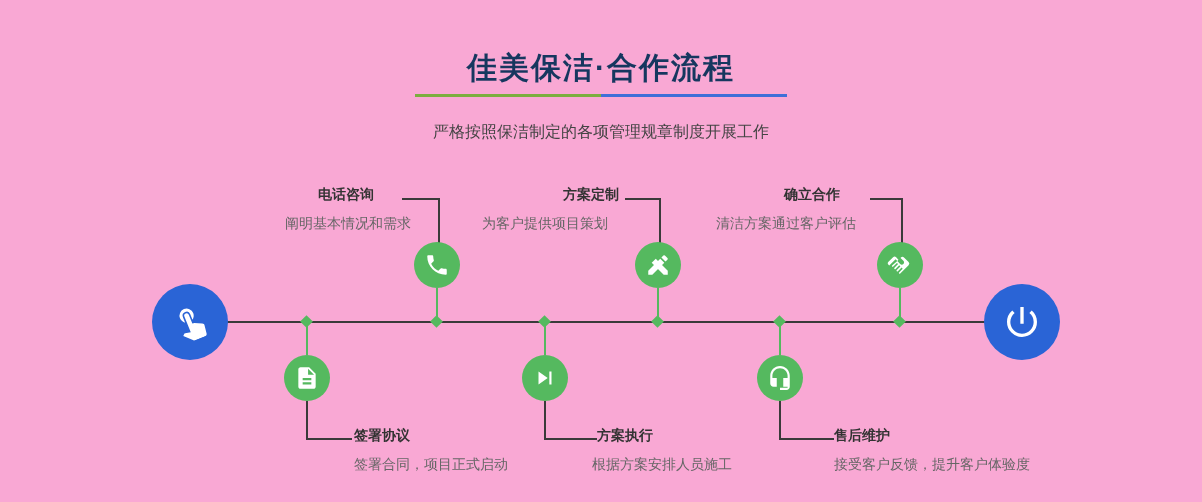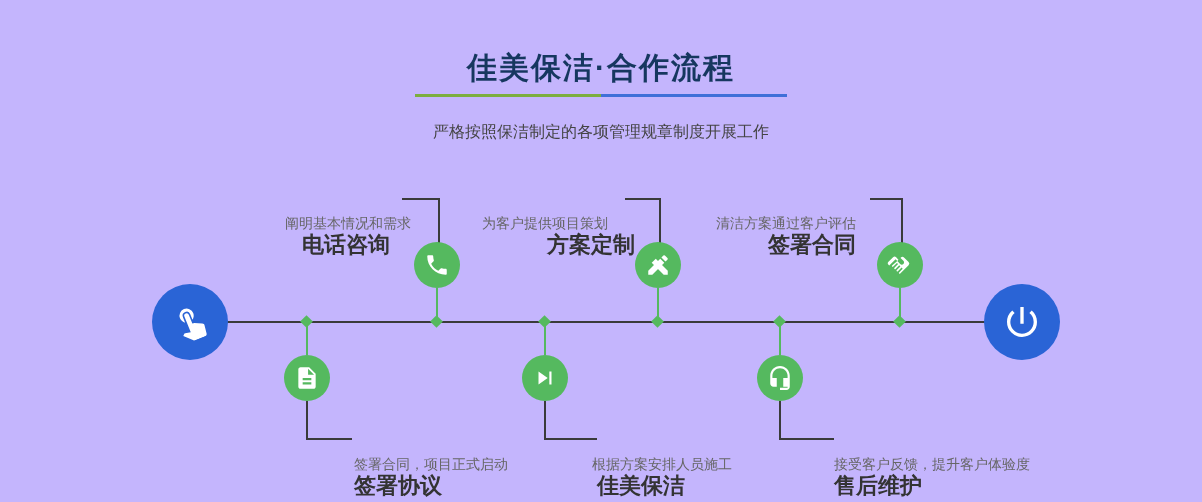--- a/index.html
+++ b/index.html
@@ -1,20 +1,20 @@
 <!DOCTYPE html>
 <html style="--green: #55b95f; --blue: #2a64d6; --title_color: #16375f; --line_color: #3a3a3a; --step_title_color: #333333; --step_desc_color: #666666; --divider_green: #7cae3f; --divider_blue: #3f6fd8;"><head>
 <meta charset="utf-8">
 <style>
   html, body { margin: 0; padding: 0; background: #ffffff; }
   .canvas {
     position: relative;
     width: 1202px;
     height: 502px;
-    background: #c4b5fd;
+    background: #f9a8d4;
     font-family: Liberation Sans, sans-serif;
     overflow: hidden;
   }
   
   .page-title {
     position: absolute; top: 48px; left: 0; width: 100%;
     margin: 0; text-align: center;
     font-size: 30px; font-weight: bold; letter-spacing: 2px;
     color: var(--title_color, #16375f);
   }
@@ -49,22 +49,22 @@
   
   .step-circle {
     position: absolute; width: 46px; height: 46px; border-radius: 50%;
     background: var(--green, #55b95f);
     display: flex; align-items: center; justify-content: center;
   }
   .stub { position: absolute; width: 2px; background: var(--green, #55b95f); }
   .t-conn { position: absolute; border-top: 2px solid #3a3a3a; border-right: 2px solid #3a3a3a; }
   .b-conn { position: absolute; border-left: 2px solid #3a3a3a; border-bottom: 2px solid #3a3a3a; }
   .step-title {
-    position: absolute; font-size: 22px; font-weight: bold;
-    color: var(--step_title_color, #333333); white-space: nowrap; margin-top: 44px;
+    position: absolute; font-size: 14px; font-weight: bold;
+    color: var(--step_title_color, #333333); white-space: nowrap;
   }
   .step-desc {
     position: absolute; font-size: 14px;
     color: var(--step_desc_color, #666666); white-space: nowrap;
   }
   .center { text-align: center; }
   
   .t1-circle { left: 414px; top: 242px; }  .t1-stub { left: 436px; top: 288px; height: 31px; }
   .t1-conn   { left: 402px; top: 198px; width: 36px; height: 44px; }
   .t1-title  { left: 286px; top: 186px; width: 120px; }
@@ -144,21 +144,21 @@
   <div class="step-circle t2-circle">
     <span>
       <svg viewBox="0 0 24 24" width="26" height="26">
         <path fill="#ffffff" d="M3 17.25V21h3.75L17.81 9.94l-3.75-3.75L3 17.25zM20.71 7.04a.996.996 0 0 0 0-1.41l-2.34-2.34a.996.996 0 0 0-1.41 0l-1.83 1.83 3.75 3.75 1.83-1.83z"></path>
         <path fill="#ffffff" transform="translate(24,0) scale(-1,1)" d="M3 17.25V21h3.75L17.81 9.94l-3.75-3.75L3 17.25z"></path>
       </svg>
     </span>
   </div>
   <div class="stub t2-stub"></div>
 
-  <div class="step-title center t3-title">签署合同</div>
+  <div class="step-title center t3-title">确立合作</div>
   <div class="step-desc center t3-desc">清洁方案通过客户评估</div>
   <div class="t-conn t3-conn"></div>
   <div class="step-circle t3-circle">
     <span>
       <svg viewBox="0 0 24 24" width="26" height="26">
         <path fill="#ffffff" d="M12.22 19.85a.75.75 0 0 1-1.08-1.04l3.35-3.35-1.06-1.06-3.35 3.35a.75.75 0 1 1-1.07-1.07l3.35-3.35-1.06-1.06-3.35 3.35a.75.75 0 0 1-1.07-1.07l3.35-3.36-1.07-1.06-3.35 3.35a.75.75 0 0 1-1.07-1.07L9.51 8.4l2.64 2.64c.82.82 2.16.82 2.98 0 .83-.83.83-2.15 0-2.98L12.5 5.43l.35-.35a2 2 0 0 1 2.83 0l4.24 4.24a2 2 0 0 1 0 2.83l-7.7 7.7z"></path>
         <path fill="#ffffff" d="M8.44 4.79a2 2 0 0 0-2.83 0L1.37 9.03a2 2 0 0 0 0 2.83l.7.7 5.85-5.85 1.58 1.58 1.06-1.06-2.12-2.44z"></path>
       </svg>
     </span>
   </div>
@@ -178,21 +178,21 @@
 
   <div class="stub b2-stub"></div>
   <div class="step-circle b2-circle">
     <span>
       <svg viewBox="0 0 24 24" width="26" height="26">
           <path fill="#ffffff" d="M6 18l8.5-6L6 6v12zM16 6v12h2V6h-2z"></path>
         </svg>
     </span>
   </div>
   <div class="b-conn b2-conn"></div>
-  <div class="step-title b2-title">佳美保洁</div>
+  <div class="step-title b2-title">方案执行</div>
   <div class="step-desc b2-desc">根据方案安排人员施工</div>
 
   <div class="stub b3-stub"></div>
   <div class="step-circle b3-circle">
     <span>
       <svg viewBox="0 0 24 24" width="26" height="26">
           <path fill="#ffffff" d="M12 1c-4.97 0-9 4.03-9 9v7c0 1.66 1.34 3 3 3h3v-8H5v-2c0-3.87 3.13-7 7-7s7 3.13 7 7v2h-4v8h4v1h-7v2h6c1.66 0 3-1.34 3-3V10c0-4.97-4.03-9-9-9z"></path>
         </svg>
     </span>
   </div>

